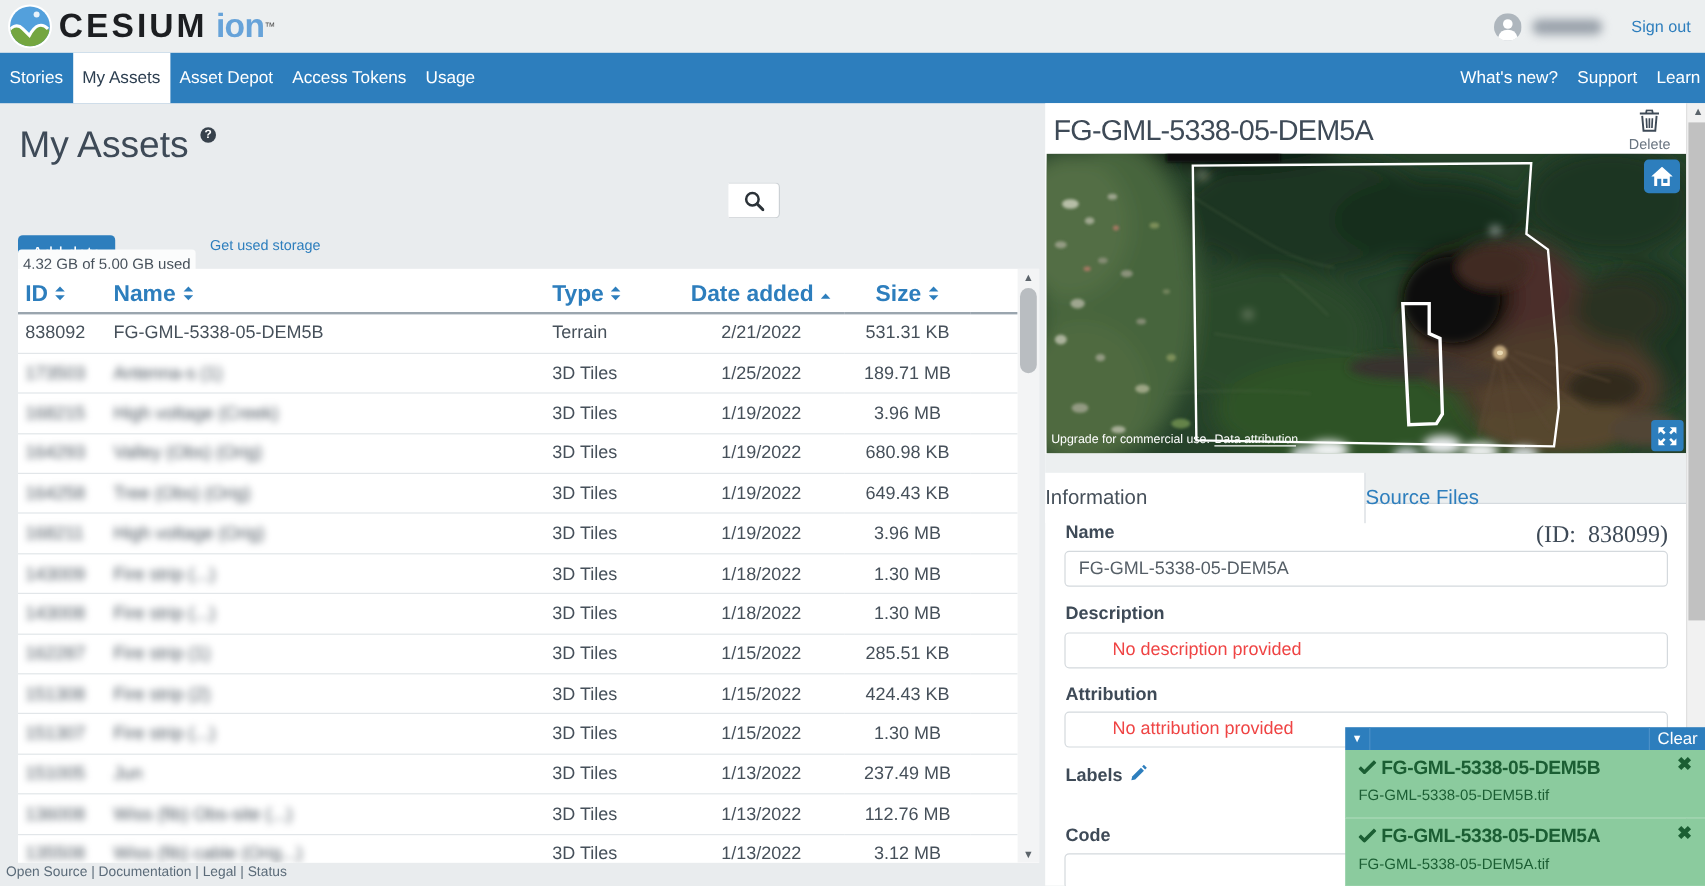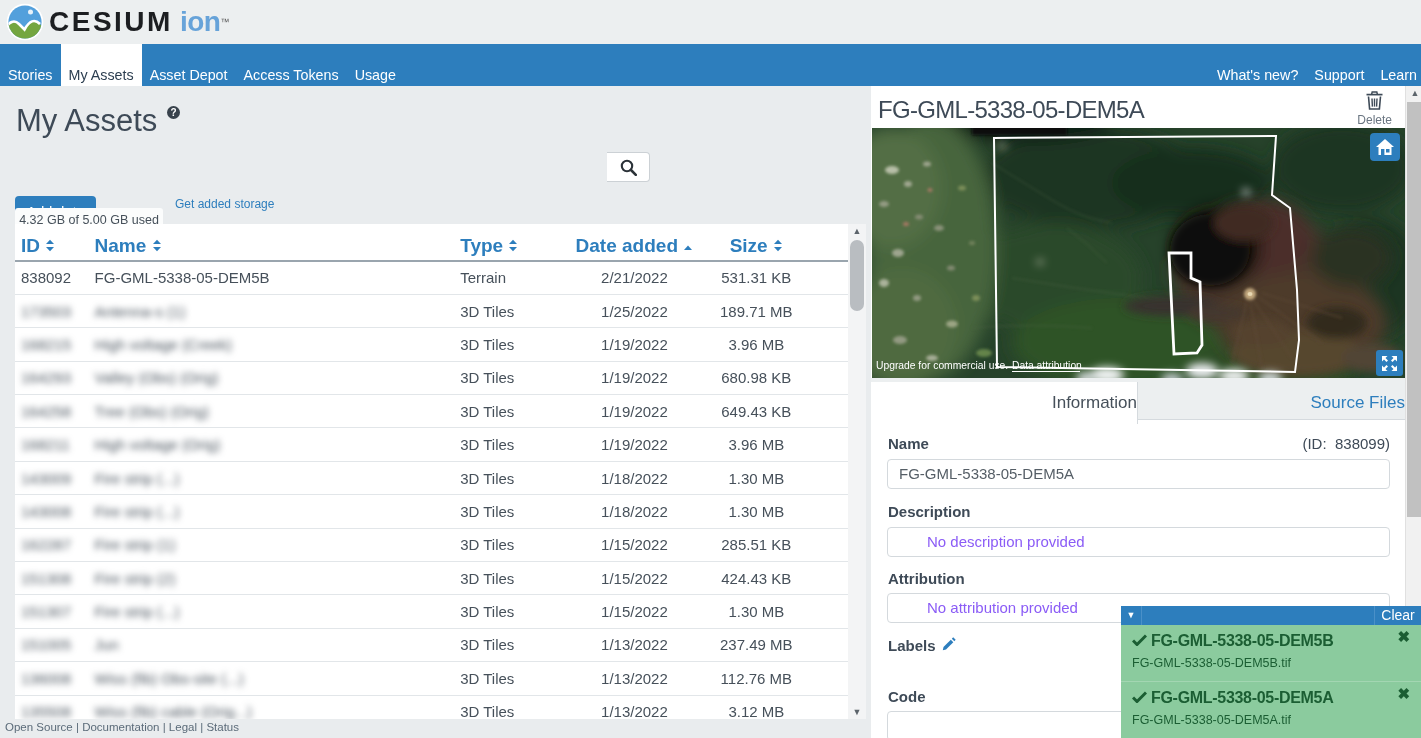--- a/index.html
+++ b/index.html
@@ -9,21 +9,21 @@
 #logo { position:absolute; left:6px; top:3px; display:flex; align-items:center; }
 #logotxt { font-size:28px; font-weight:bold; color:#1c1e21; letter-spacing:2.5px; margin-left:5px; }
 #logoion { font-size:28px; font-weight:bold; color:#67a3d9; margin-left:7px; letter-spacing:-0.5px; }
 #tm { font-size:9px; color:#555; vertical-align:top; }
 #userbox { position:absolute; right:12px; top:0; height:44px; display:flex; align-items:center; }
 #nameblur { width:58px; height:13px; background:#9aa2ab; border-radius:6px; filter:blur(4px); margin:0 24px 0 9px; }
 .signout { color:#2d7ebd; font-size:13.5px; text-decoration:none; }
 
 #navbar { position:absolute; left:0; top:44px; width:1421px; height:42px; background:#2d7ebd; }
 .nav { display:flex; height:42px; align-items:center; }
-.nav a { color:#fff; font-size:14.3px; text-decoration:none; padding:10px 8px; line-height:42px; height:42px; display:block; }
+.nav a { color:#fff; font-size:14.3px; text-decoration:none; padding:0 8px; line-height:42px; height:42px; display:block; }
 .nav a.active { background:#fff; color:#2c3e50; }
 #navleft { position:absolute; left:0; top:0; }
 #navright { position:absolute; right:-4px; top:0; }
 
 h1 { position:absolute; left:16px; top:103px; font-size:31px; font-weight:500; color:#3e4a57; }
 #help { position:absolute; left:167px; top:106px; width:13px; height:13px; border-radius:50%; background:#38424c; color:#fff; font-size:10px; font-weight:bold; text-align:center; line-height:13px; }
 #adddata { position:absolute; left:15px; top:152px; width:81px; height:32px; background:#2d7ebd; color:#fff; font-size:14.5px; border:none; border-radius:4px; font-family:"Liberation Sans",sans-serif;margin-top:44px; }
 #storage { position:absolute; left:15px; top:208px; width:148px; height:25px; background:#fbfcfc; border-radius:3px; color:#46505a; font-size:12.5px; line-height:25px; text-align:center; white-space:nowrap; }
 #getmore { position:absolute; left:175px; top:197px; color:#2d7ebd; font-size:12px; text-decoration:none; }
 #searchwrap { position:absolute; left:607px; top:152px; width:248px; height:30px; display:flex; }
@@ -46,28 +46,28 @@
 .sbarrow { position:absolute; left:3px; width:12px; font-size:9px; color:#5c646b; text-align:center; }
 
 #footer { position:absolute; left:5px; top:721px; font-size:11.5px; color:#5b6b79; }
 
 #rightpanel { position:absolute; left:871px; top:86px; width:534px; height:652px; background:#fff; }
 #rptitle { position:absolute; left:7px; top:10px; font-size:24px; font-weight:500; color:#3e4a57; letter-spacing:-0.7px; }
 #deletebox { position:absolute; right:13px; top:5px; text-align:center; color:#6a7581; font-size:12px; }
 #mapwrap { position:absolute; left:1px; top:42px; width:533px; height:250px; overflow:hidden; }
 
 #tabs { position:absolute; left:0; top:292px; width:534px; height:42px; background:#eceff0; border-bottom:1px solid #d5dade; }
-.tab { position:absolute; top:4px; width:267px; height:42px; line-height:42px; text-align:right; font-size:17px; }
+.tab { position:absolute; top:16px; width:267px; height:42px; line-height:42px; text-align:left; font-size:17px; }
 #tab1 { left:0; background:#fff; color:#46505a; border-right:1px solid #d5dade; }
 #tab2 { left:267px; color:#2d7ebd; }
 
 .flabel { position:absolute; left:17px; font-size:15px; font-weight:bold; color:#3e4a57; }
 .finput { position:absolute; left:16px; width:503px; height:30px; background:#fff; border:1px solid #d4d9dd; border-radius:4px; font-size:15px; line-height:28px; padding:0 11px; color:#555e66; }
-.placeholder { color:#8b5cf6;padding-left:39px; }
-#idlabel { position:absolute; right:31px; top:435px; font-size:15px; color:#3e4a57; }
+.placeholder { color:#ef4444;padding-left:39px; }
+#idlabel { position:absolute; right:31px; top:435px; font-size:20px; color:#3e4a57;font-family:Liberation Serif, serif; }
 #homebtn { position:absolute; right:5px; top:5px; width:30px; height:28px; background:#2d7ebd; border-radius:4px; display:flex; align-items:center; justify-content:center; }
 #expandbtn { position:absolute; right:2px; bottom:2px; width:27px; height:26px; background:#2d7ebd; border-radius:3px; display:flex; align-items:center; justify-content:center; }
 
 #winsb { position:absolute; left:1405px; top:86px; width:16px; height:652px; background:#f1f1f1; border-left:1px solid #e0e0e0; }
 #winsb .thumb { position:absolute; left:1px; top:16px; width:14px; height:415px; background:#c1c1c1; }
 
 #notify { position:absolute; left:1121px; top:606px; width:300px; height:132px; }
 #nbar { height:19px; background:#2d7ebd; display:flex; }
 #ncaret { width:21px; border-right:1px solid #4a90c8; color:#fff; font-size:9px; text-align:center; line-height:19px; }
 #nclear { margin-left:auto; width:47px; border-left:1px solid #4a90c8; color:#fff; font-size:14px; text-align:center; line-height:19px; }
@@ -89,40 +89,49 @@
         <rect x="0" y="0" width="38" height="38" fill="#53a0dc"></rect>
         <path d="M-2 40 L-2 26 Q6 15 12 21 L19 27 Q27 14 33 20 L40 28 L40 40 Z" fill="#74a640"></path>
         <path d="M-2 27 Q6 14 13 21 L18.5 26.5 Q26 13 34 21" fill="none" stroke="#fff" stroke-width="2.6"></path>
         <circle cx="24.5" cy="9" r="2.5" fill="#e8f2fa"></circle>
       </g>
     </svg>
     <span id="logotxt">CESIUM</span>
       <span id="logoion">ion</span>
       <span id="tm">™</span>
   </div>
+  <div id="userbox">
+    <svg width="23" height="23" viewBox="0 0 23 23">
+      <circle cx="11.5" cy="11.5" r="11.5" fill="#aeb6bd"></circle>
+      <circle cx="11.5" cy="9" r="4" fill="#fff"></circle>
+      <path d="M3.5 20 Q5 13.8 11.5 13.8 Q18 13.8 19.5 20 Q16 23 11.5 23 Q7 23 3.5 20 Z" fill="#fff"></path>
+    </svg>
+    <div id="nameblur"></div>
+      <a class="signout">Sign out</a>
+    </div>
 </div>
 <div id="navbar">
   <div class="nav" id="navleft">
       <a>Stories</a>
       <a class="active">My Assets</a>
       <a>Asset Depot</a>
       <a>Access Tokens</a>
       <a>Usage</a>
     </div>
   <div class="nav" id="navright">
       <a>What's new?</a>
       <a>Support</a>
       <a>Learn</a>
     </div>
 </div>
 <h1>My Assets</h1>
 <div id="help">?</div>
 <button id="adddata">Add data</button>
 <div id="storage">4.32 GB of 5.00 GB used</div>
-<a id="getmore">Get added storage</a>
+<a id="getmore">Get used storage</a>
 <div id="searchwrap">
     <div id="searchbtn">
   <svg width="17" height="17" viewBox="0 0 17 17">
         <circle cx="7" cy="7" r="5.2" fill="none" stroke="#2b3238" stroke-width="2.1"></circle>
         <line x1="11" y1="11" x2="15.8" y2="15.8" stroke="#2b3238" stroke-width="2.6" stroke-linecap="round"></line>
       </svg>
 </div>
   </div>
 <div id="tablepanel">
   <table>

